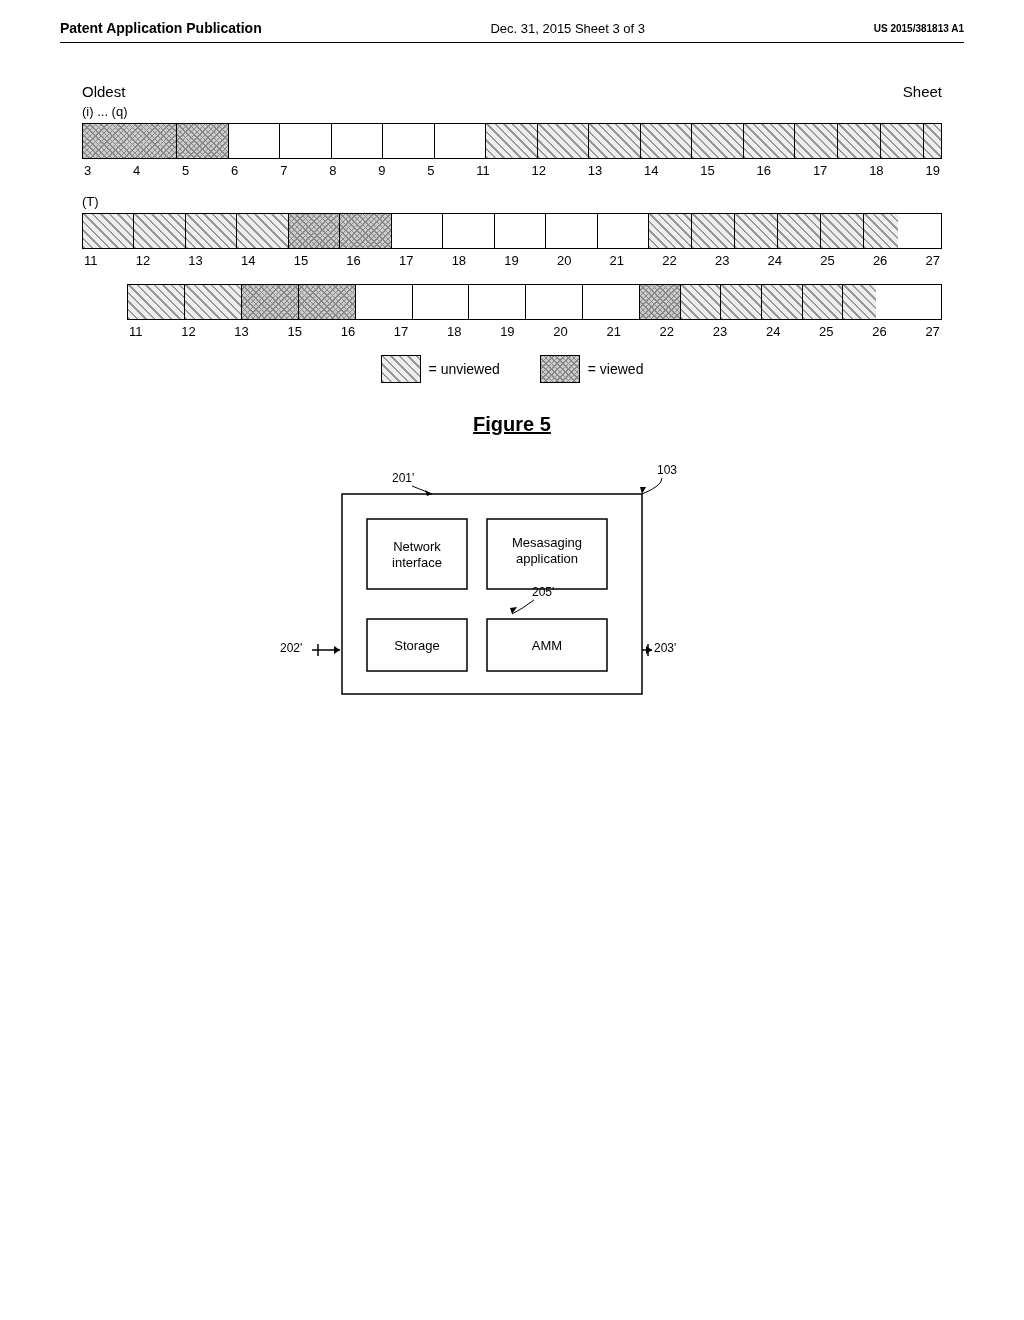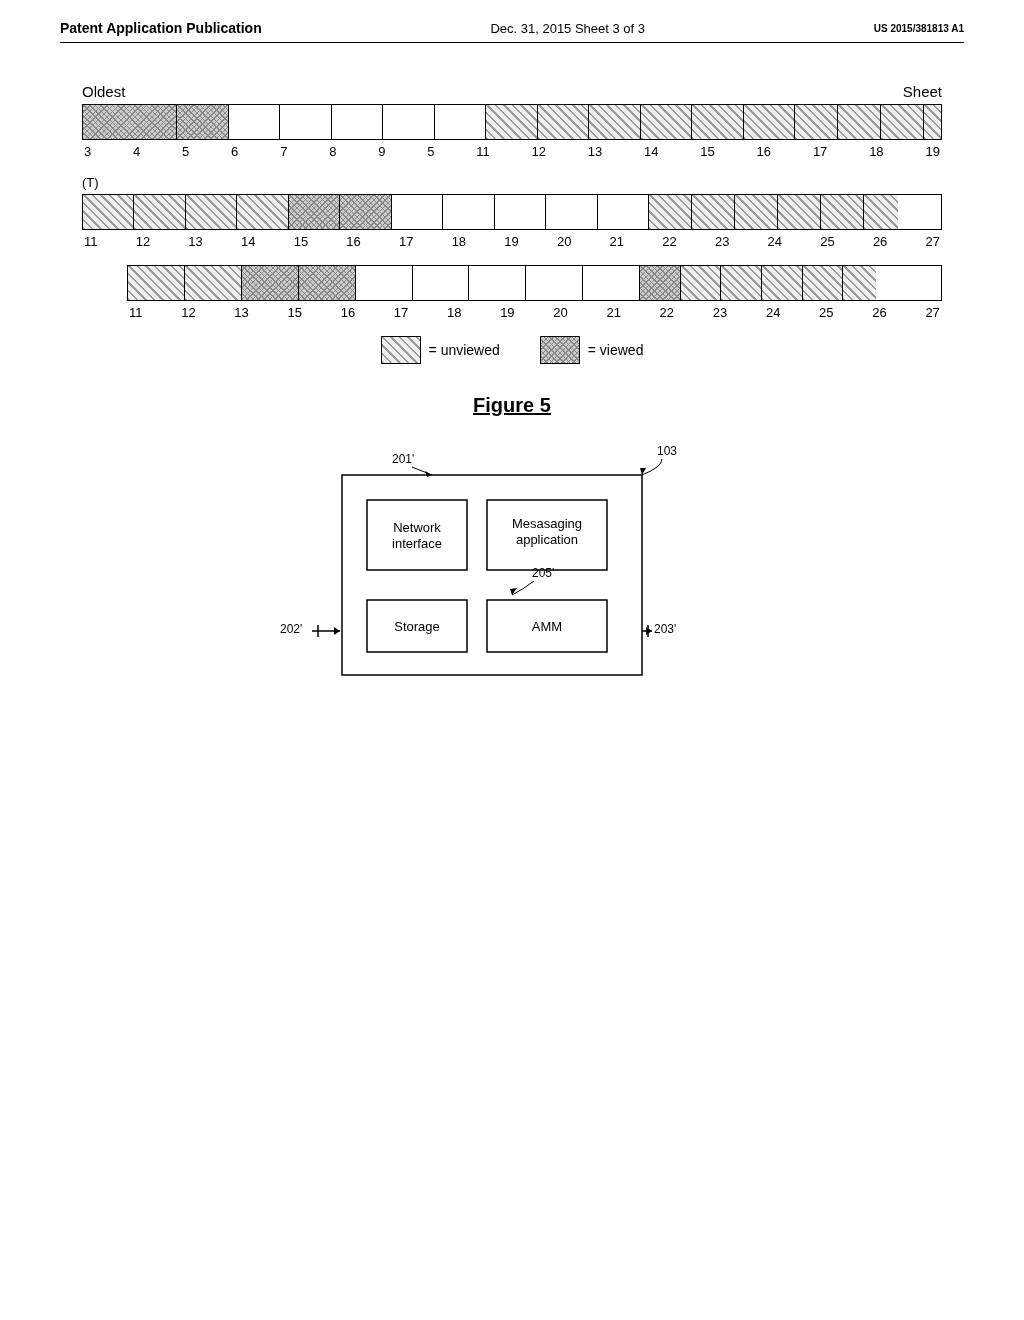--- a/index.html
+++ b/index.html
@@ -179,20 +179,21 @@
   </div>
 
 
   <div class="fig4-container">
 
     <div class="oldest-newest-row">
       <span>Oldest</span>
       <span>Sheet</span>
     </div>
 
+    <div class="row-label">(i) ... (q)</div>
     <div class="bar-row">
 
       <div class="seg-dotted" style="width:11%;"></div>
       <div class="seg-dotted" style="width:6%;"></div>
       <div class="seg-empty" style="width:6%;"></div>
       <div class="seg-empty" style="width:6%;"></div>
       <div class="seg-empty" style="width:6%;"></div>
       <div class="seg-empty" style="width:6%;"></div>
       <div class="seg-empty" style="width:6%;"></div>
       <div class="seg-diagonal" style="width:6%;"></div>

